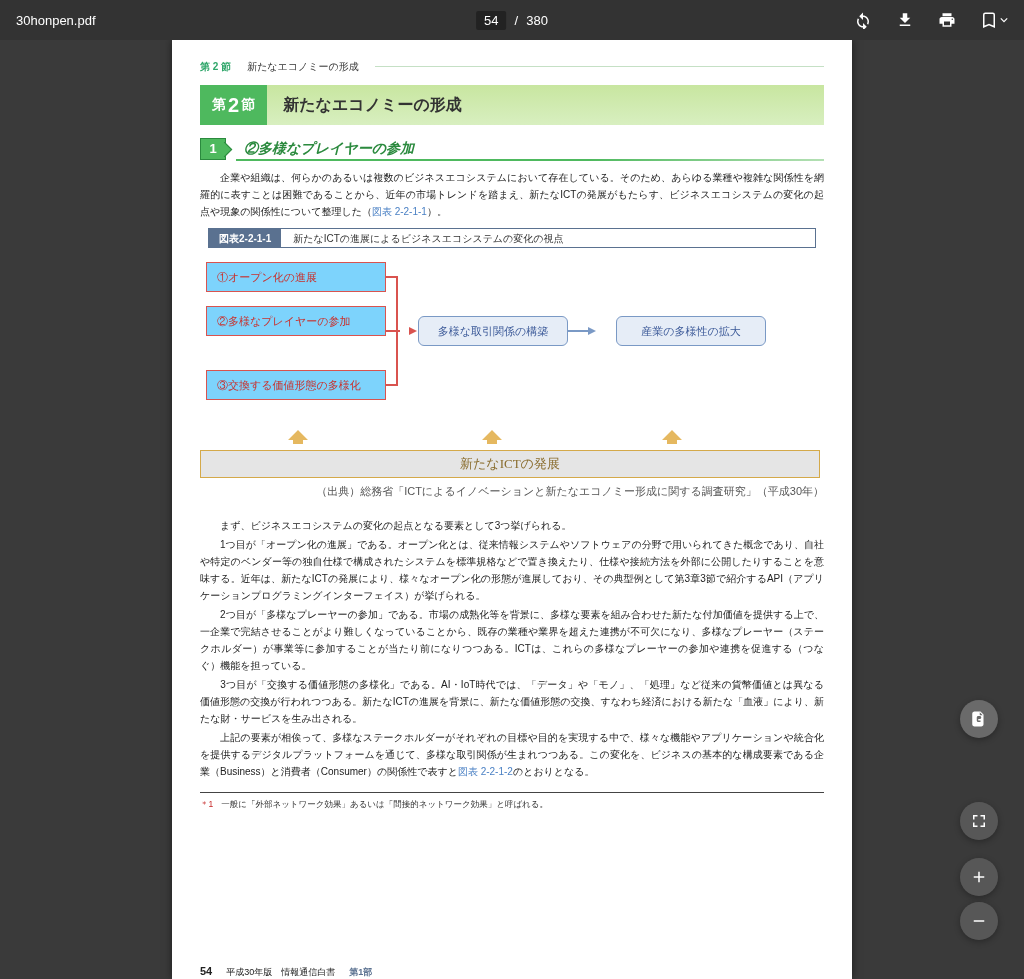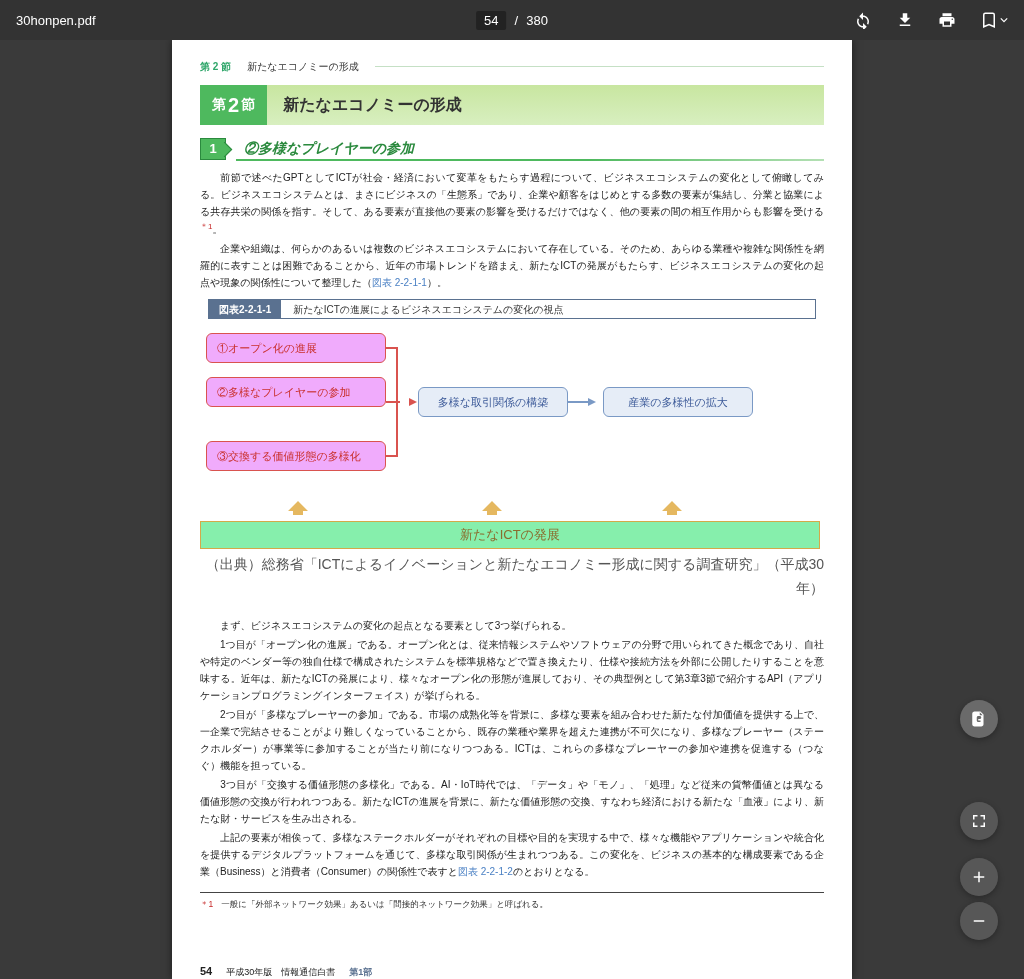--- a/index.html
+++ b/index.html
@@ -27,43 +27,43 @@
 .sub-banner .sub-num::after { content: ''; position: absolute; right: -5px; top: 5px; width: 10px; height: 10px; background: #4eb95e; transform: rotate(45deg); border-top: 1.5px solid #2b8a3e; border-right: 1.5px solid #2b8a3e; }
 .sub-banner .sub-title { font-size: 14px; font-weight: bold; color: #2b8a3e; margin-left: 18px; font-style: italic; }
 .sub-banner .sub-line { position: absolute; left: 36px; right: 0; bottom: 0; height: 2px; background: linear-gradient(90deg, #4eb95e 60%, #b4e0b4); }
 .body-text { text-indent: 1em; font-size: 10px; line-height: 1.7; margin-bottom: 2px; text-align: justify; }
 .fig-ref { color: #4a80c4; }
 .footnote-ref { color: #c62828; font-size: 8px; vertical-align: super; }
 .fig-label-row { display: flex; border: 1px solid #5a7190; height: 20px; align-items: stretch; margin: 8px 8px 10px; font-size: 10px; }
 .fig-label-row .fig-num { background: #5a7190; color: #fff; padding: 0 10px; display: flex; align-items: center; font-weight: bold; }
 .fig-label-row .fig-title { padding: 0 12px; display: flex; align-items: center; color: #333; }
 .diagram { position: relative; height: 220px; margin-bottom: 4px; }
-.red-box { position: absolute; border: 1.5px solid #d9534f; border-radius: 6px; background: #f0abfc; color: #c9302c; font-size: 11px; display: flex; align-items: center; padding: 0 10px; height: 30px; width: 180px; left: 6px; }
+.red-box { position: absolute; border: 1.5px solid #d9534f; border-radius: 0; background: #7dd3fc; color: #c9302c; font-size: 11px; display: flex; align-items: center; padding: 0 10px; height: 30px; width: 180px; left: 6px; }
 .red-box.b1 { top: 4px; }
 .red-box.b2 { top: 48px; }
 .red-box.b3 { top: 112px; }
 .blue-box { position: absolute; border: 1.5px solid #7a99c5; border-radius: 6px; background: #e6edf7; color: #3b5998; font-size: 11px; display: flex; align-items: center; justify-content: center; height: 30px; width: 150px; top: 58px; }
 .blue-box.bb1 { left: 218px; }
-.blue-box.bb2 { left: 403px; }
+.blue-box.bb2 { left: 416px; }
 .diagram-line { position: absolute; background: #d9534f; }
 .diagram-line.vline1 { left: 196px; top: 19px; width: 1.5px; height: 109px; }
 .diagram-line.h1 { left: 186px; top: 18px; width: 12px; height: 1.5px; }
 .diagram-line.h2 { left: 186px; top: 72px; width: 14px; height: 1.5px; }
 .diagram-line.h3 { left: 186px; top: 126px; width: 12px; height: 1.5px; }
 .arrow-r { position: absolute; width: 0; height: 0; border-top: 4px solid transparent; border-bottom: 4px solid transparent; }
 .arrow-r.red { border-left: 8px solid #d9534f; left: 209px; top: 69px; }
 .arrow-r.blue { border-left: 8px solid #7a99c5; left: 388px; top: 69px; }
 .blue-hline { position: absolute; background: #7a99c5; height: 1.5px; left: 368px; top: 72px; width: 25px; }
 .up-arrow { position: absolute; bottom: 34px; width: 20px; height: 14px; }
 .up-arrow svg { fill: #e5b860; }
 .up-arrow.a1 { left: 88px; }
 .up-arrow.a2 { left: 282px; }
 .up-arrow.a3 { left: 462px; }
-.ict-bar { position: absolute; left: 0; right: 4px; bottom: 0; height: 28px; background: #86efac; border: 1px solid #d4a94a; display: flex; align-items: center; justify-content: center; color: #8a6d2e; font-size: 13px; }
-.source-line { text-align: right; font-size: 14px; color: #555; margin-bottom: 16px; }
+.ict-bar { position: absolute; left: 0; right: 4px; bottom: 0; height: 28px; background: #e5e5e5; border: 1px solid #d4a94a; display: flex; align-items: center; justify-content: center; color: #8a6d2e; font-size: 13px; font-family: Liberation Serif, serif; }
+.source-line { text-align: right; font-size: 11px; color: #555; margin-bottom: 16px; }
 .footnote-sep { border: none; border-top: 1px solid #444; margin: 12px 0 4px; }
 .footnote { font-size: 8.5px; color: #333; display: flex; gap: 8px; }
 .footnote .fn-mark { color: #c62828; }
 .page-footer { position: absolute; bottom: -2px; left: 28px; right: 28px; font-size: 9px; display: flex; gap: 14px; align-items: baseline; }
 .page-footer .pnum { font-weight: bold; font-size: 11px; }
 .page-footer .part { color: #5a7190; font-weight: bold; }
 .sidebar-tab { position: absolute; left: 162px; top: 280px; width: 18px; }
 .sidebar-tab .chapter-tab { background: #4eb95e; color: #fff; writing-mode: vertical-rl; padding: 8px 2px; font-size: 11px; font-weight: bold; text-align: center; }
 .sidebar-tab .chapter-text { writing-mode: vertical-rl; font-size: 9px; color: #444; margin-top: 8px; padding-left: 4px; letter-spacing: 2px; }
 .float-btn { position: absolute; right: 26px; width: 38px; height: 38px; border-radius: 50%; background: rgba(90,90,90,.92); display: flex; align-items: center; justify-content: center; cursor: pointer; box-shadow: 0 2px 6px rgba(0,0,0,.3); }
@@ -126,21 +126,20 @@
       </div>
       <div class="big-title">新たなエコノミーの形成</div>
     </div>
 
     <div class="sub-banner">
       <div class="sub-num">1</div>
       <div class="sub-title">②多様なプレイヤーの参加</div>
       <div class="sub-line"></div>
     </div>
 
-    <p class="body-text"><span>　前節で述べたGPTとしてICTが社会・経済において変革をもたらす過程について、ビジネスエコシステムの変化として俯瞰してみる。ビジネスエコシステムとは、まさにビジネスの「生態系」であり、企業や顧客をはじめとする多数の要素が集結し、分業と協業による共存共栄の関係を指す。そして、ある要素が直接他の要素の影響を受けるだけではなく、他の要素の間の相互作用からも影響を受ける</span><span class="footnote-ref">＊1</span><span>。</span></p>
     <p class="body-text"><span>　企業や組織は、何らかのあるいは複数のビジネスエコシステムにおいて存在している。そのため、あらゆる業種や複雑な関係性を網羅的に表すことは困難であることから、近年の市場トレンドを踏まえ、新たなICTの発展がもたらす、ビジネスエコシステムの変化の起点や現象の関係性について整理した（</span><span class="fig-ref">図表 2-2-1-1</span><span>）。</span></p>
 
     <div class="fig-label-row">
       <div class="fig-num">図表2-2-1-1</div>
       <div class="fig-title">新たなICTの進展によるビジネスエコシステムの変化の視点</div>
     </div>
 
     <div class="diagram">
       <div class="red-box b1">①オープン化の進展</div>
       <div class="red-box b2">②多様なプレイヤーの参加</div>

